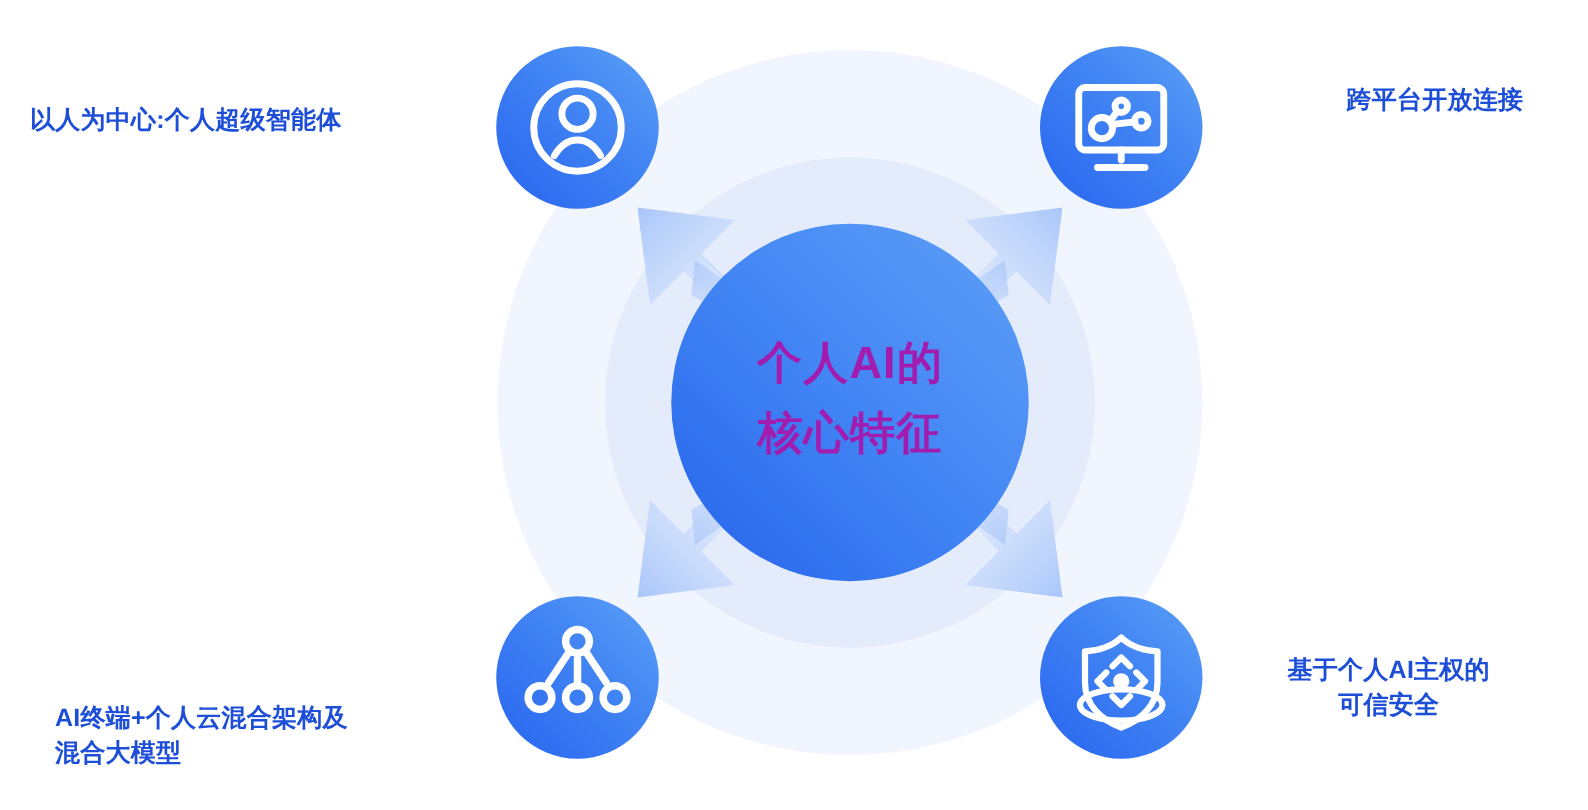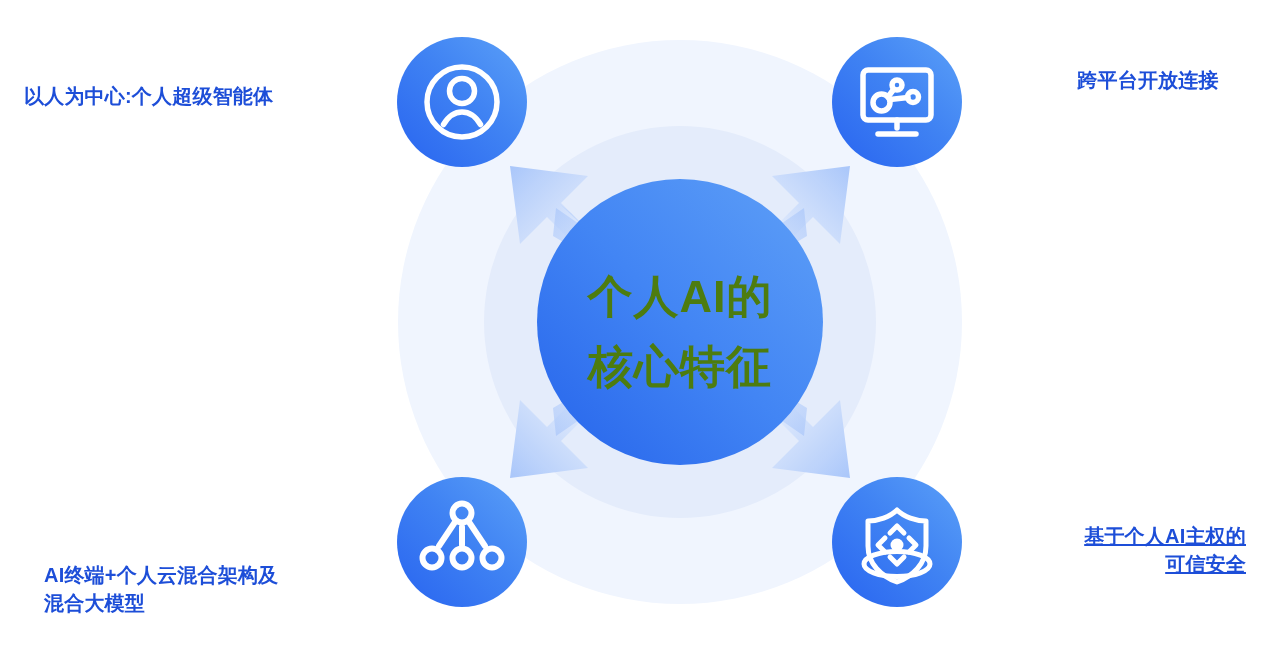--- a/index.html
+++ b/index.html
@@ -50,31 +50,30 @@
     left: 44px;
     top: 523px;
     width: 350px;
     text-align: left;
     margin-top: 39px;
   }
   .label-br {
     left: 976px;
     top: 523px;
     width: 270px;
-    text-align: right;
-    text-decoration: underline;
+    text-align: center;
   }
   .center-text {
     position: absolute;
     left: 537px;
     top: 262px;
     width: 286px;
     text-align: center;
-    color: #4d7c0f;
-    font-size: 45px;
+    color: #a21caf;
+    font-size: 36px;
     font-weight: 700;
     line-height: 1.55;
     letter-spacing: 1px;
     white-space: pre-line;
     pointer-events: none;
   }
 </style>
 </head>
 <body>
 

